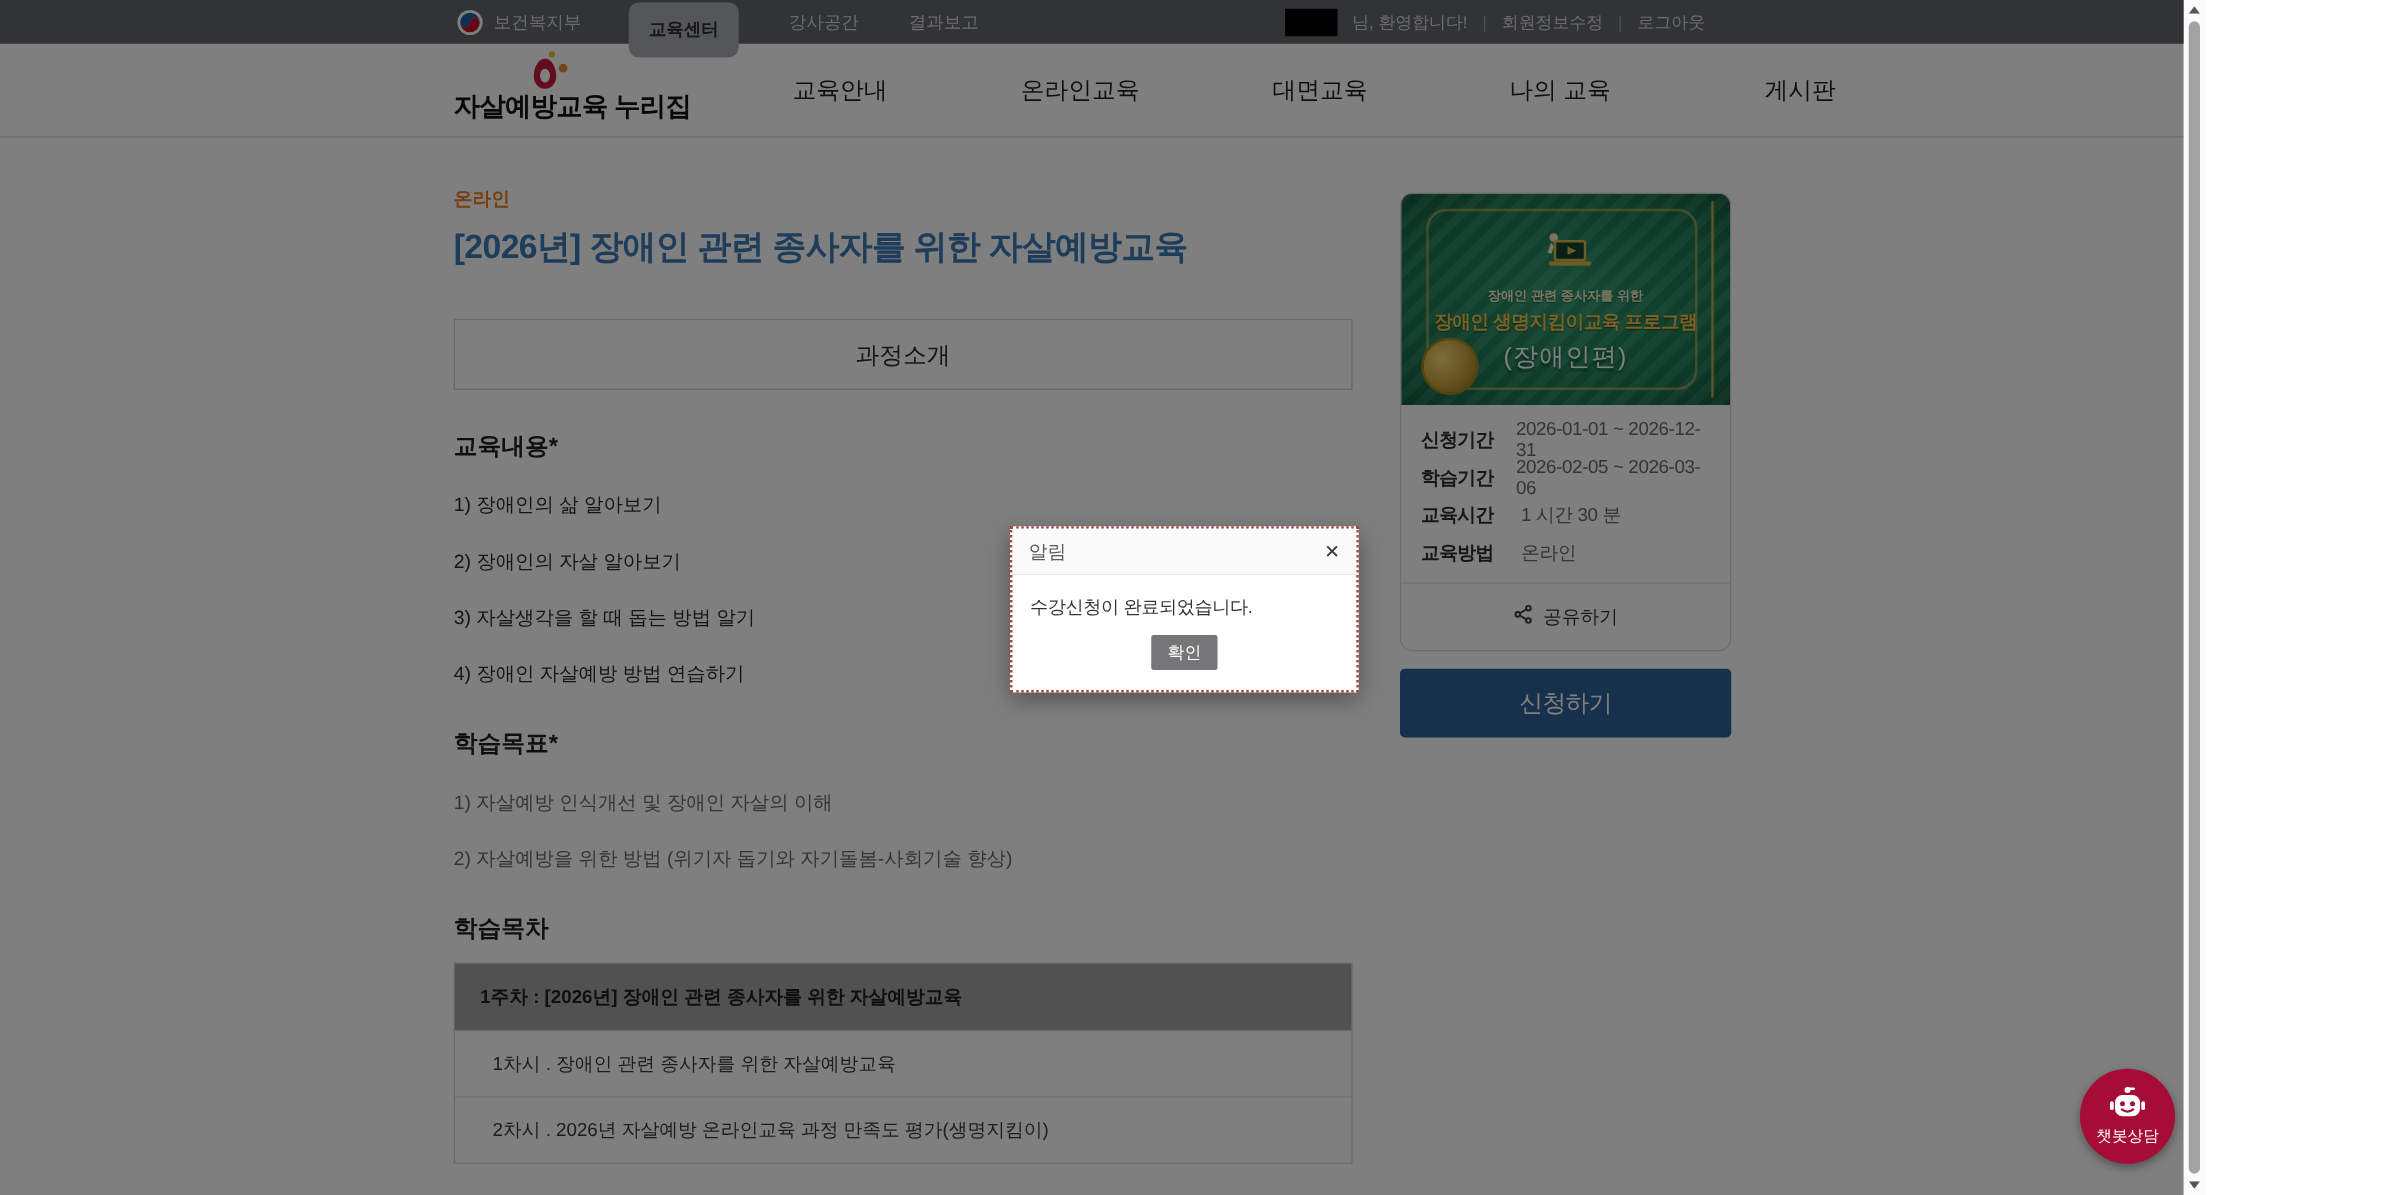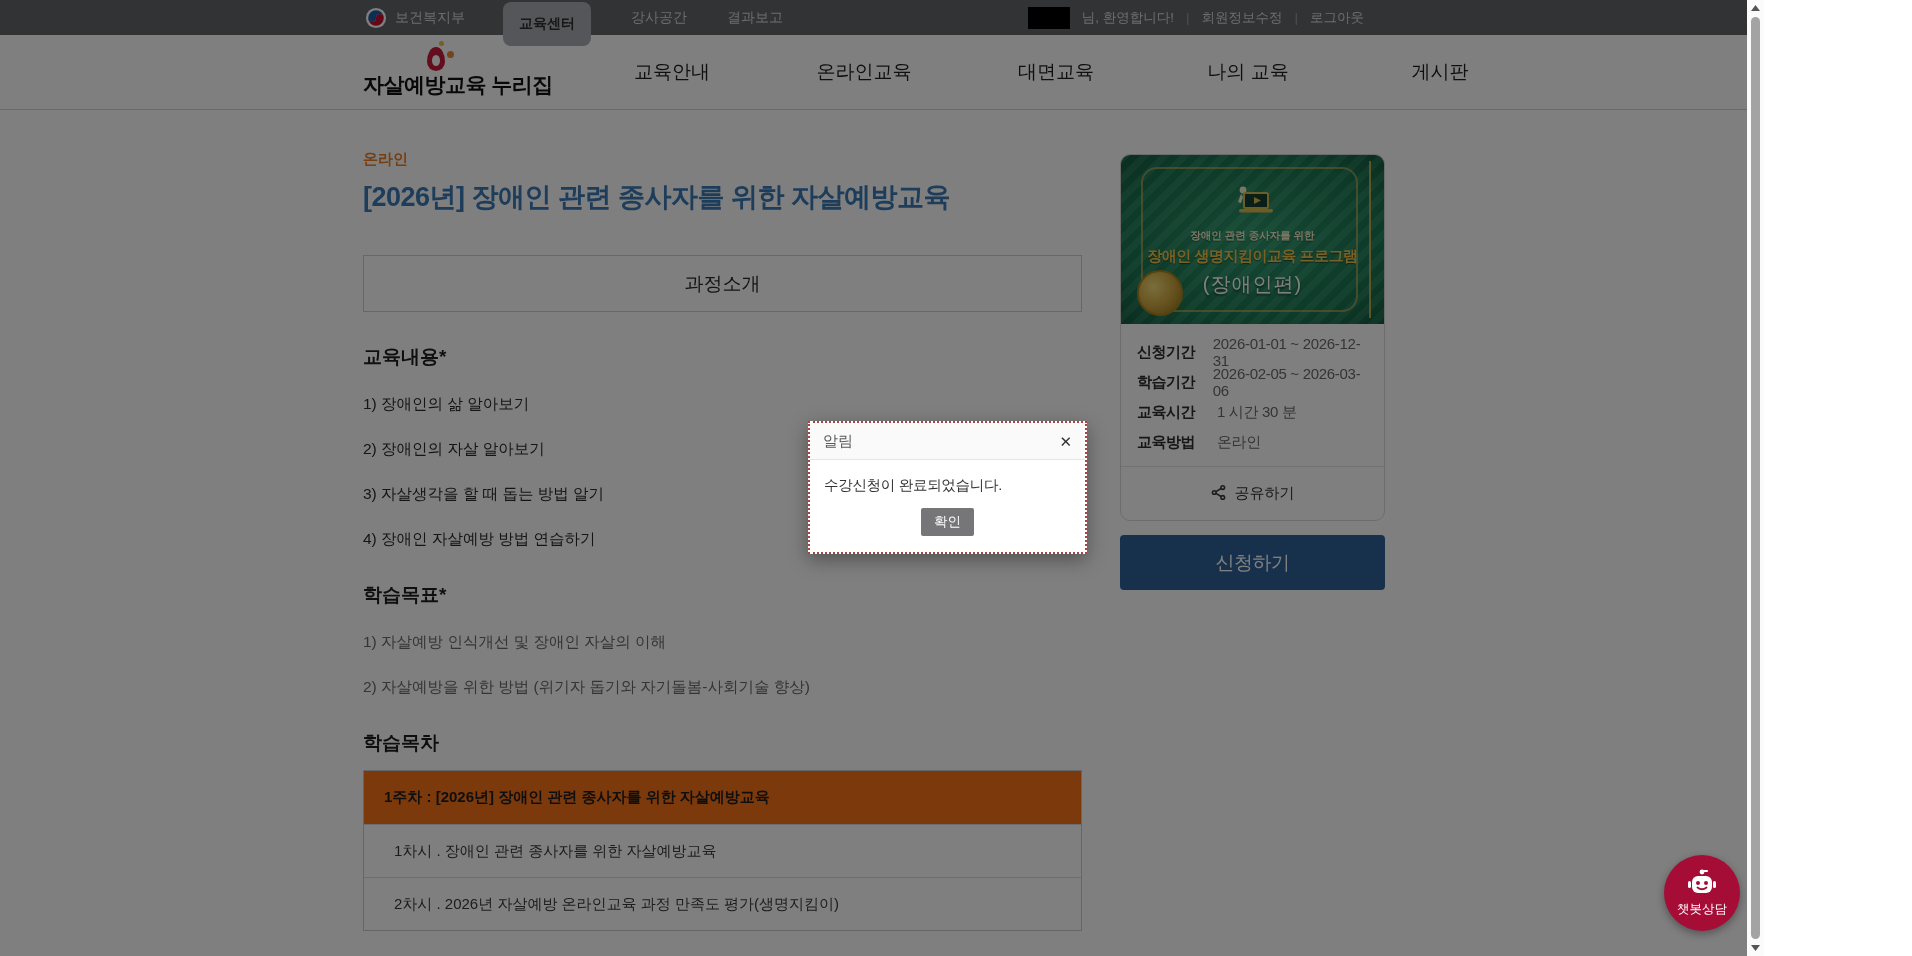--- a/index.html
+++ b/index.html
@@ -34,21 +34,21 @@
   .content { display:flex; padding:0 379px 0 363px; gap:38px; background:#fff; }
   .left-col { width:827px; }
   .category { margin-top:40px; font-size:15px; font-weight:bold; color:#ef7c1e; }
   .course-title { margin-top:10px; font-size:27px; font-weight:bold; color:#3b7ab5; letter-spacing:-0.5px; }
   .intro-tab { margin-top:40px; height:57px; border:1px solid #cfcfcf; display:flex; align-items:center; justify-content:center; font-size:19px; color:#2a2a2a; background:#fff; }
   .sec-heading { margin-top:32px; font-size:19px; font-weight:bold; color:#1f1f1f; }
   .sec-item { margin-top:24px; font-size:15.5px; color:#2b2b2b; }
   .sec-item.light { color:#6b6b6b; }
   .toc-table { margin-top:14px; border:1px solid #c8ccd0; }
   .toc-row { height:53px; display:flex; align-items:center; padding-left:30px; font-size:15px; color:#3a3a3a; background:#fff; border-top:1px solid #d8dbde; cursor:pointer; }
-  .toc-row.head { border-top:none; background:#f97316; font-weight:bold; color:#1f1f1f; padding-left:20px; }
+  .toc-row.head { border-top:none; background:#a3a3a3; font-weight:bold; color:#1f1f1f; padding-left:20px; }
 
   
   .right-col { width:305px; margin-top:44px; }
   .course-card { border:1px solid #d9d9d9; border-radius:10px; background:#fff; overflow:hidden; }
   .banner { position:relative; height:169px; background:radial-gradient(ellipse at center,#2e9a6e 0%,#1d7a55 70%,#155f42 100%); overflow:hidden; }
   .banner .stripes { position:absolute; inset:0; background:repeating-linear-gradient(135deg, rgba(255,255,255,0.06) 0 7px, rgba(0,0,0,0.05) 7px 14px); }
   .banner .frame { position:absolute; inset:12px 26px 12px 20px; border:2px solid rgba(220,185,90,0.55); border-radius:16px; }
   .banner .goldline { position:absolute; right:13px; top:6px; bottom:6px; width:2px; background:rgba(214,178,84,0.85); }
   .banner .medal { position:absolute; left:16px; bottom:8px; width:46px; height:46px; border-radius:50%; background:radial-gradient(circle at 35% 35%, #f3dc7a, #caa23a 55%, #8f6d1a); border:2px solid #a9841f; }
   .banner-inner { position:absolute; inset:0; display:flex; flex-direction:column; align-items:center; justify-content:center; text-align:center; padding-top:2px; }

